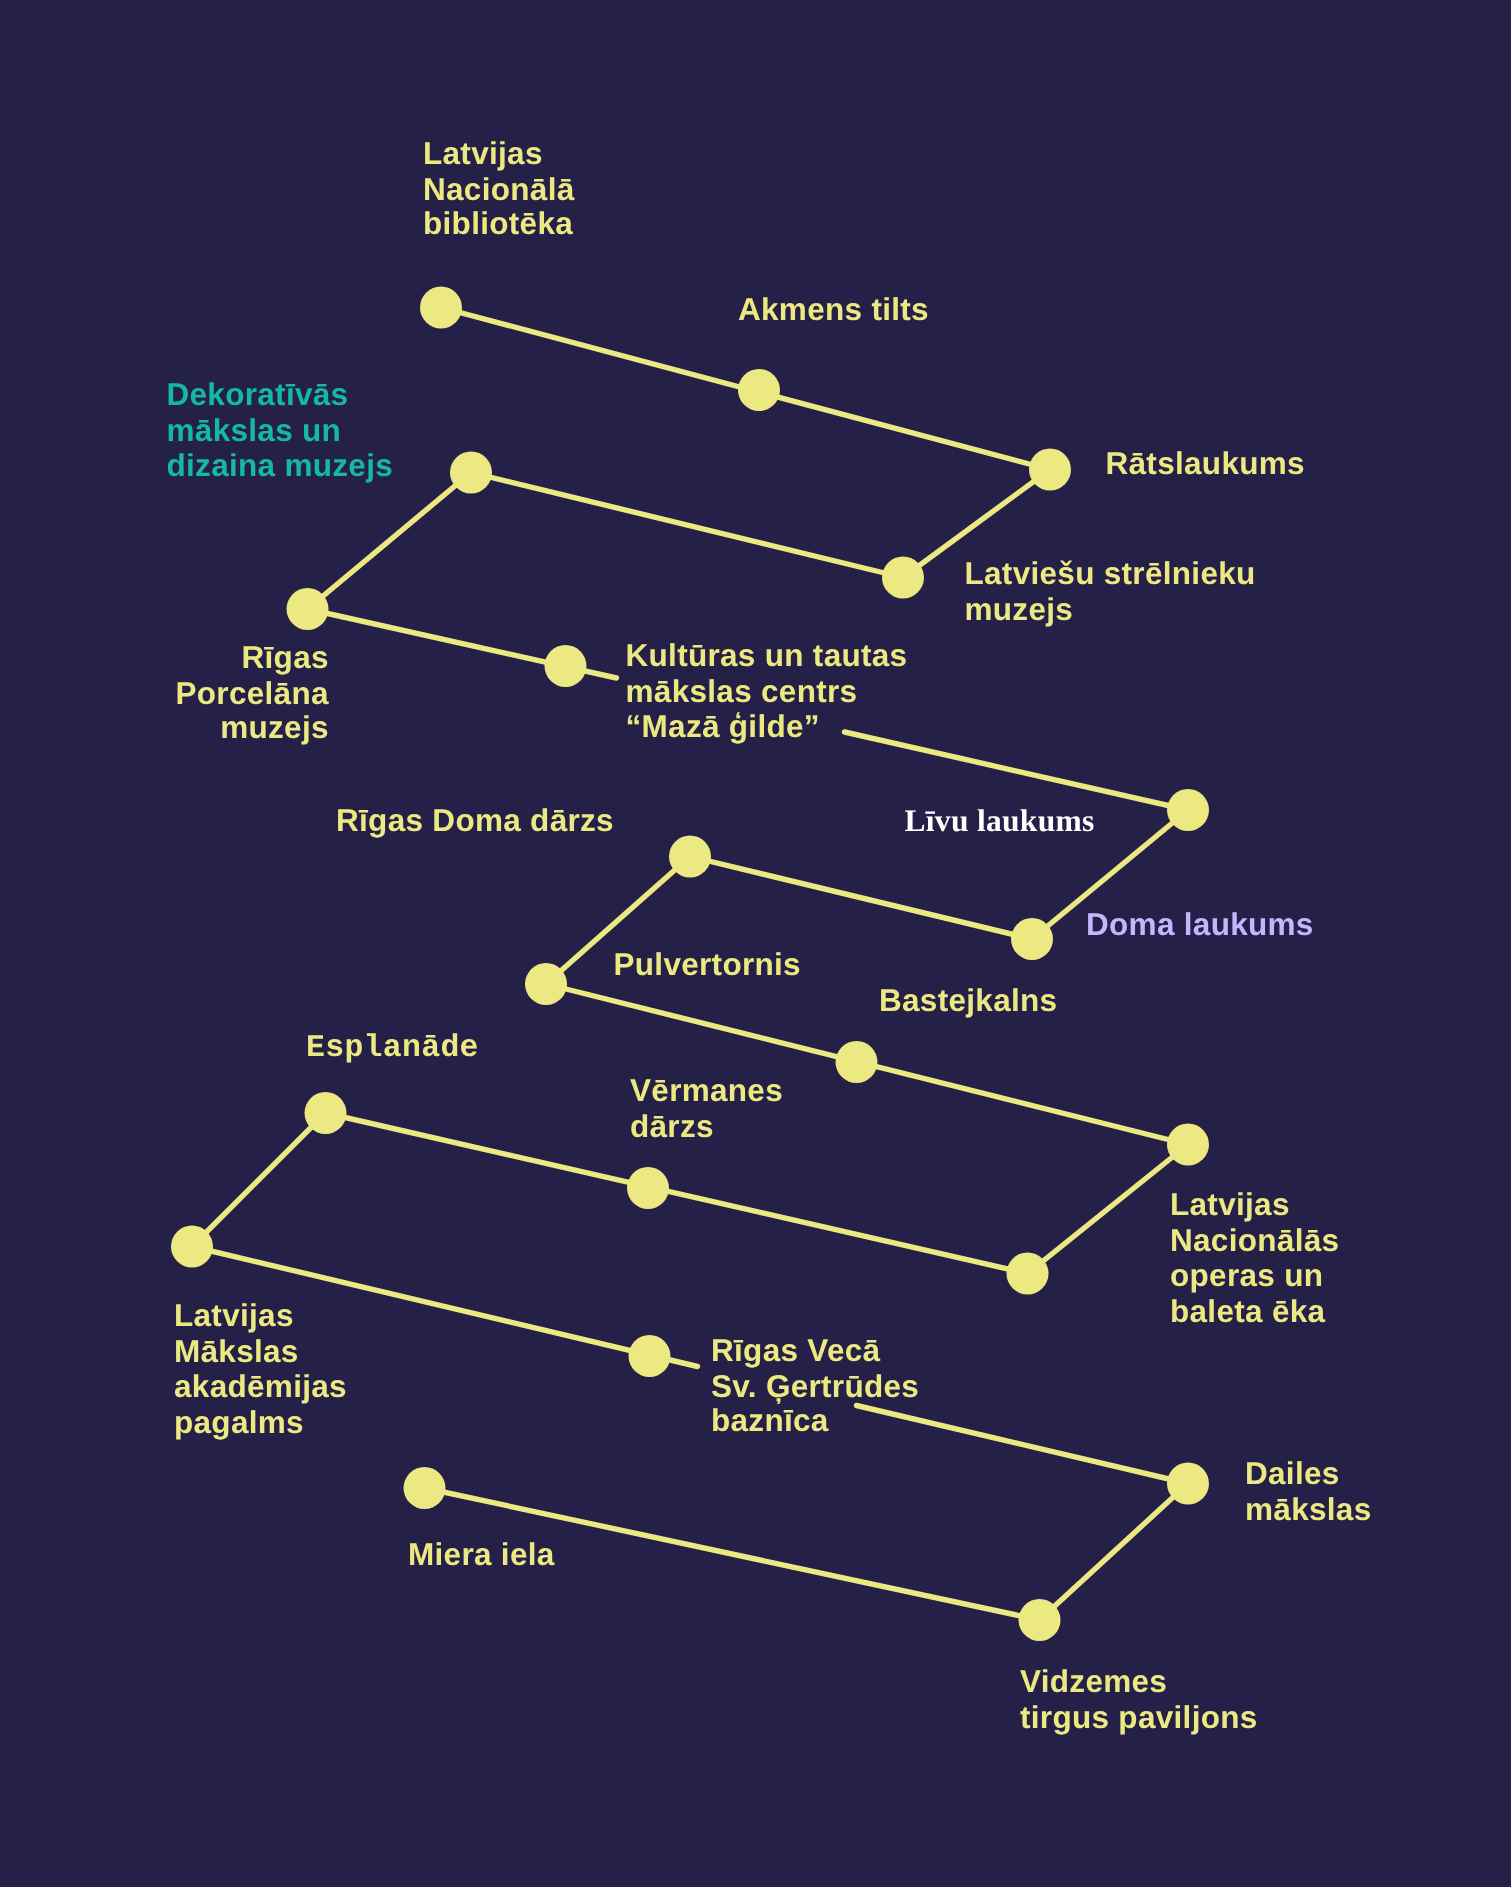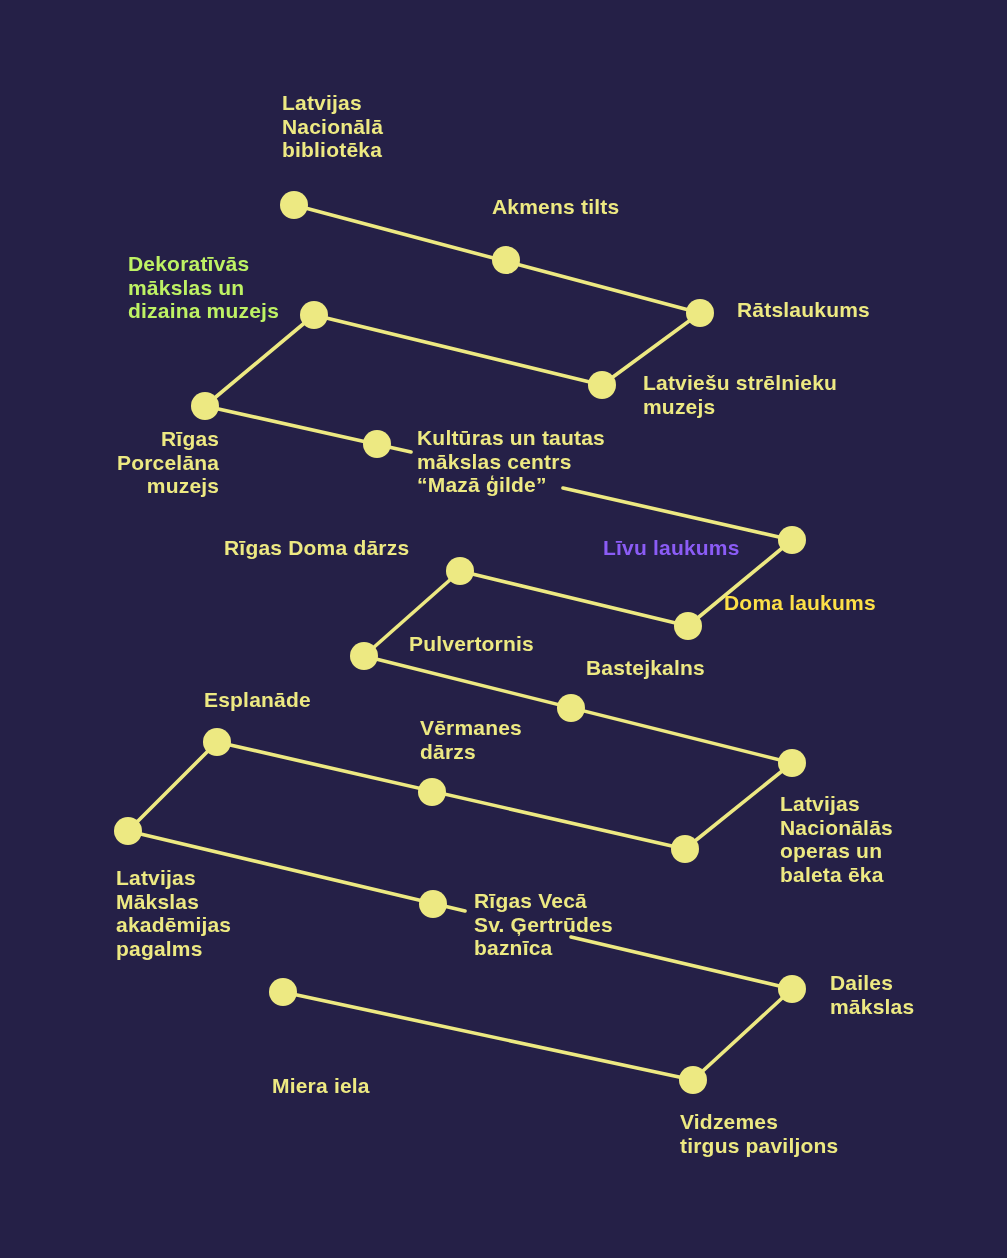--- a/index.html
+++ b/index.html
@@ -82,39 +82,39 @@
       <div class="stop-label" style="left: 492px; top: 195px; color: rgb(237, 233, 130);">
         <div>Akmens tilts</div>
       </div>
       <div class="stop-label" style="left: 737px; top: 298px; color: rgb(237, 233, 130);">
         <div>Rātslaukums</div>
       </div>
       <div class="stop-label" style="left: 643px; top: 371px; color: rgb(237, 233, 130);">
         <div>Latviešu strēlnieku</div>
         <div>muzejs</div>
       </div>
-      <div class="stop-label" style="left: 128px; top: 252px; color: #bef264;">
+      <div class="stop-label" style="left: 111px; top: 252px; color: #14b8a6;">
         <div>Dekoratīvās</div>
         <div>mākslas un</div>
         <div>dizaina muzejs</div>
       </div>
       <div class="stop-label" style="left: 117px; top: 427px; color: rgb(237, 233, 130); text-align: right;">
         <div>Rīgas</div>
         <div>Porcelāna</div>
         <div>muzejs</div>
       </div>
       <div class="stop-label" style="left: 417px; top: 426px; color: rgb(237, 233, 130);">
         <div>Kultūras un tautas</div>
         <div>mākslas centrs</div>
         <div>“Mazā ģilde”</div>
       </div>
-      <div class="stop-label" style="left: 603px; top: 536px; color: #8b5cf6;">
+      <div class="stop-label" style="left: 603px; top: 536px; color: #ffffff; font-family: Liberation Serif, serif;">
         <div>Līvu laukums</div>
       </div>
-      <div class="stop-label" style="left: 724px; top: 591px; color: #fde047;">
+      <div class="stop-label" style="left: 724px; top: 605px; color: #c4b5fd;">
         <div>Doma laukums</div>
       </div>
       <div class="stop-label" style="left: 224px; top: 536px; color: rgb(237, 233, 130);">
         <div>Rīgas Doma dārzs</div>
       </div>
       <div class="stop-label" style="left: 409px; top: 632px; color: rgb(237, 233, 130);">
         <div>Pulvertornis</div>
       </div>
       <div class="stop-label" style="left: 558px; top: 656px; color: rgb(237, 233, 130); margin-left: 28px;">
         <div>Bastejkalns</div>
@@ -122,21 +122,21 @@
       <div class="stop-label" style="left: 780px; top: 792px; color: rgb(237, 233, 130);">
         <div>Latvijas</div>
         <div>Nacionālās</div>
         <div>operas un</div>
         <div>baleta ēka</div>
       </div>
       <div class="stop-label" style="left: 420px; top: 716px; color: rgb(237, 233, 130);">
         <div>Vērmanes</div>
         <div>dārzs</div>
       </div>
-      <div class="stop-label" style="left: 204px; top: 688px; color: rgb(237, 233, 130);">
+      <div class="stop-label" style="left: 204px; top: 688px; color: rgb(237, 233, 130); font-family: Liberation Mono, monospace;">
         <div>Esplanāde</div>
       </div>
       <div class="stop-label" style="left: 116px; top: 866px; color: rgb(237, 233, 130);">
         <div>Latvijas</div>
         <div>Mākslas</div>
         <div>akadēmijas</div>
         <div>pagalms</div>
       </div>
       <div class="stop-label" style="left: 474px; top: 889px; color: rgb(237, 233, 130);">
         <div>Rīgas Vecā</div>
@@ -144,17 +144,17 @@
         <div>baznīca</div>
       </div>
       <div class="stop-label" style="left: 830px; top: 971px; color: rgb(237, 233, 130);">
         <div>Dailes</div>
         <div>mākslas</div>
       </div>
       <div class="stop-label" style="left: 680px; top: 1110px; color: rgb(237, 233, 130);">
         <div>Vidzemes</div>
         <div>tirgus paviljons</div>
       </div>
-      <div class="stop-label" style="left: 272px; top: 1074px; color: rgb(237, 233, 130);">
+      <div class="stop-label" style="left: 272px; top: 1025px; color: rgb(237, 233, 130);">
         <div>Miera iela</div>
       </div>
     </div>
 </div>
 
 </body></html>

